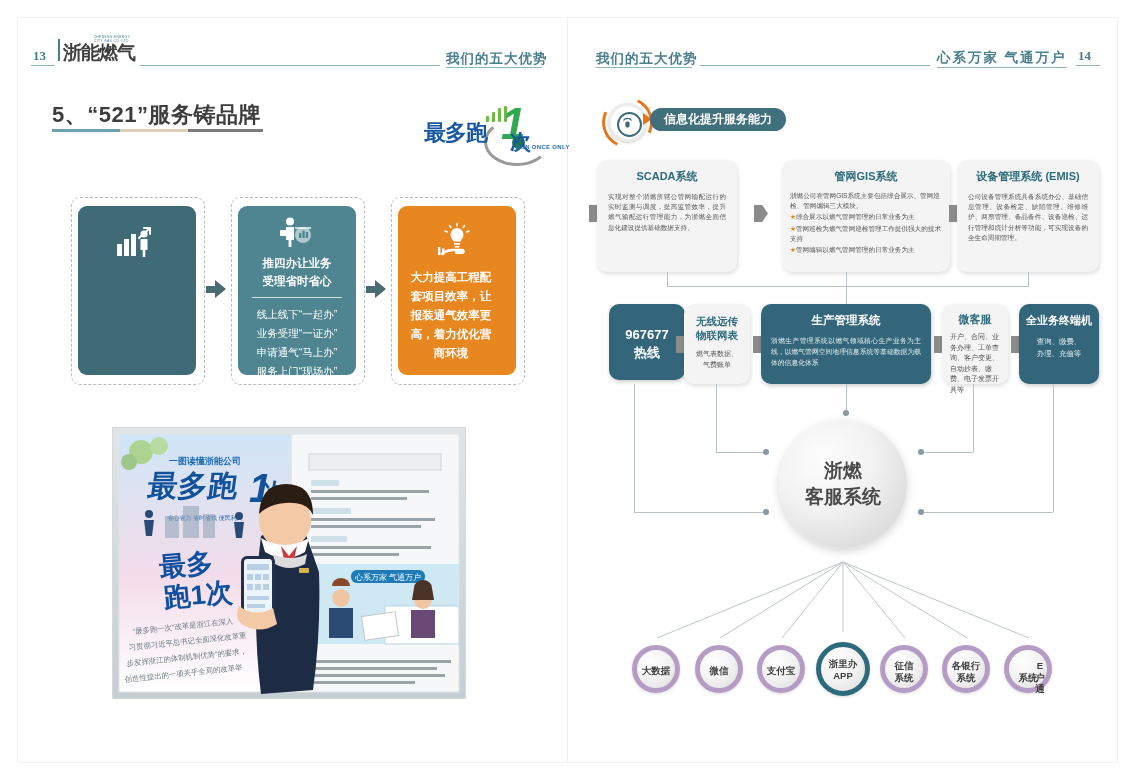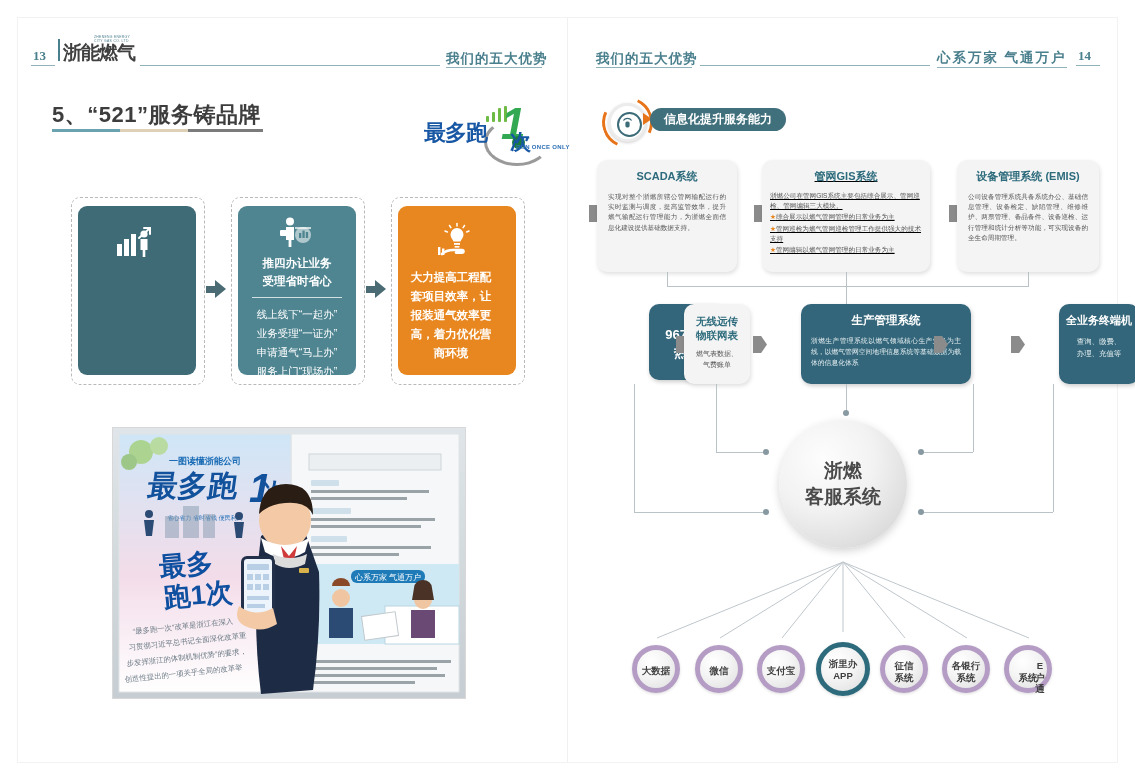--- a/index.html
+++ b/index.html
@@ -81,21 +81,21 @@
   .badge-pill{position:absolute;left:650px;top:108px;height:23px;border-radius:12px;
               background:#41707d;color:#fff;font-size:12px;font-weight:bold;
               line-height:23px;padding:0 14px;white-space:nowrap;}
   .badge-tri{position:absolute;left:643px;top:113px;width:0;height:0;
              border-top:6px solid transparent;border-bottom:6px solid transparent;
              border-left:9px solid #e8741a;}
 
   
   .card{position:absolute;border-radius:10px;box-sizing:border-box;}
   .card.light{background:#f4f4f4;box-shadow:1px 2px 4px rgba(0,0,0,.13);}
-  .card.dark{background:#33667a;box-shadow:1px 2px 4px rgba(0,0,0,.2);margin-left:40px;}
+  .card.dark{background:#33667a;box-shadow:1px 2px 4px rgba(0,0,0,.2);}
   .c-title{text-align:center;font-weight:bold;}
   .c-body{font-size:6.6px;line-height:10.2px;}
   .chev{position:absolute;width:14px;height:17px;background:#8b8b8b;
         clip-path:polygon(0 0,58% 0,100% 50%,58% 100%,0 100%);}
 
   .line{position:absolute;background:#b9c2c7;}
   .node{position:absolute;width:6px;height:6px;border-radius:50%;background:#8899a2;}
 
   .hub{position:absolute;left:779px;top:420px;width:128px;height:128px;border-radius:50%;
        background:radial-gradient(circle at 34% 30%,#fdfdfd 0%,#f2f2f2 42%,#dcdcdc 78%,#d2d2d2 100%);
@@ -347,21 +347,21 @@
  <div class="badge-tri"></div>
  <div class="badge-pill">信息化提升服务能力</div>
 
  <div class="chev" style="left:589px;top:205px;"></div>
  <div class="card light" style="left:597px;top:160px;width:140px;height:112px;">
    <div class="c-title" style="margin-top:9px;font-size:11px;color:#2d6b7c;">SCADA系统</div>
    <div class="c-body" style="margin:8px 11px 0 11px;color:#555;text-align:justify;">实现对整个浙燃所辖公管网输配运行的实时监测与调度，提高监管效率，提升燃气输配运行管理能力，为浙燃全面信息化建设提供基础数据支持。</div>
  </div>
 
  <div class="chev" style="left:754px;top:205px;"></div>
- <div class="card light" style="left:762px;top:160px;width:168px;height:112px;text-decoration:underline;">
+ <div class="card light" style="left:782px;top:160px;width:168px;height:112px;">
    <div class="c-title" style="margin-top:9px;font-size:11px;color:#2d6b7c;">管网GIS系统</div>
    <div class="c-body" style="margin:7px 8px 0 8px;color:#555;">浙燃公司在管网GIS系统主要包括综合展示、管网巡检、管网编辑三大模块。</div>
    <div class="c-body" style="margin:1px 8px 0 8px;color:#555;"><span style="color:#e8871f;">★</span><span>综合展示以燃气管网管理的日常业务为主</span></div>
    <div class="c-body" style="margin:1px 8px 0 8px;color:#555;"><span style="color:#e8871f;">★</span><span>管网巡检为燃气管网巡检管理工作提供强大的技术支持</span></div>
    <div class="c-body" style="margin:1px 8px 0 8px;color:#555;"><span style="color:#e8871f;">★</span><span>管网编辑以燃气管网管理的日常业务为主</span></div>
  </div>
 
  <div class="chev" style="left:949px;top:205px;"></div>
  <div class="card light" style="left:957px;top:160px;width:142px;height:112px;">
    <div class="c-title" style="margin-top:9px;font-size:11px;color:#2d6b7c;">设备管理系统 (EMIS)</div>
@@ -391,20 +391,24 @@
 气费账单</div>
  </div>
 
  <div class="chev" style="left:753px;top:336px;"></div>
  <div class="card dark" style="left:761px;top:304px;width:170px;height:80px;">
    <div style="margin-top:9px;text-align:center;color:#fff;font-weight:bold;font-size:11.5px;">生产管理系统</div>
    <div style="margin:7px 10px 0 10px;color:#e6eff2;font-size:6.8px;line-height:11px;text-align:justify;">浙燃生产管理系统以燃气领域核心生产业务为主线，以燃气管网空间地理信息系统等基础数据为载体的信息化体系</div>
  </div>
 
  <div class="chev" style="left:934px;top:336px;"></div>
+ <div class="card light" style="left:942px;top:304px;width:66px;height:80px;">
+   <div style="margin-top:8px;text-align:center;color:#2d6b7c;font-weight:bold;font-size:11px;">微客服</div>
+   <div style="margin:5px 8px 0 8px;color:#555;font-size:7px;line-height:10.6px;">开户、合同、业务办理、工单查询、客户变更、自动抄表、缴费、电子发票开具等</div>
+ </div>
 
  <div class="chev" style="left:1011px;top:336px;"></div>
  <div class="card dark" style="left:1019px;top:304px;width:80px;height:80px;">
    <div style="margin-top:9px;text-align:center;color:#fff;font-weight:bold;font-size:11px;">全业务终端机</div>
    <div style="margin:8px 6px 0 6px;text-align:center;color:#e6eff2;font-size:7.4px;line-height:12px;white-space:pre-line;">查询、缴费、
 办理、充值等</div>
  </div>
 
  <div class="line" style="left:634px;top:384px;width:1px;height:128px;"></div>
  <div class="line" style="left:634px;top:512px;width:132px;height:1px;"></div>

